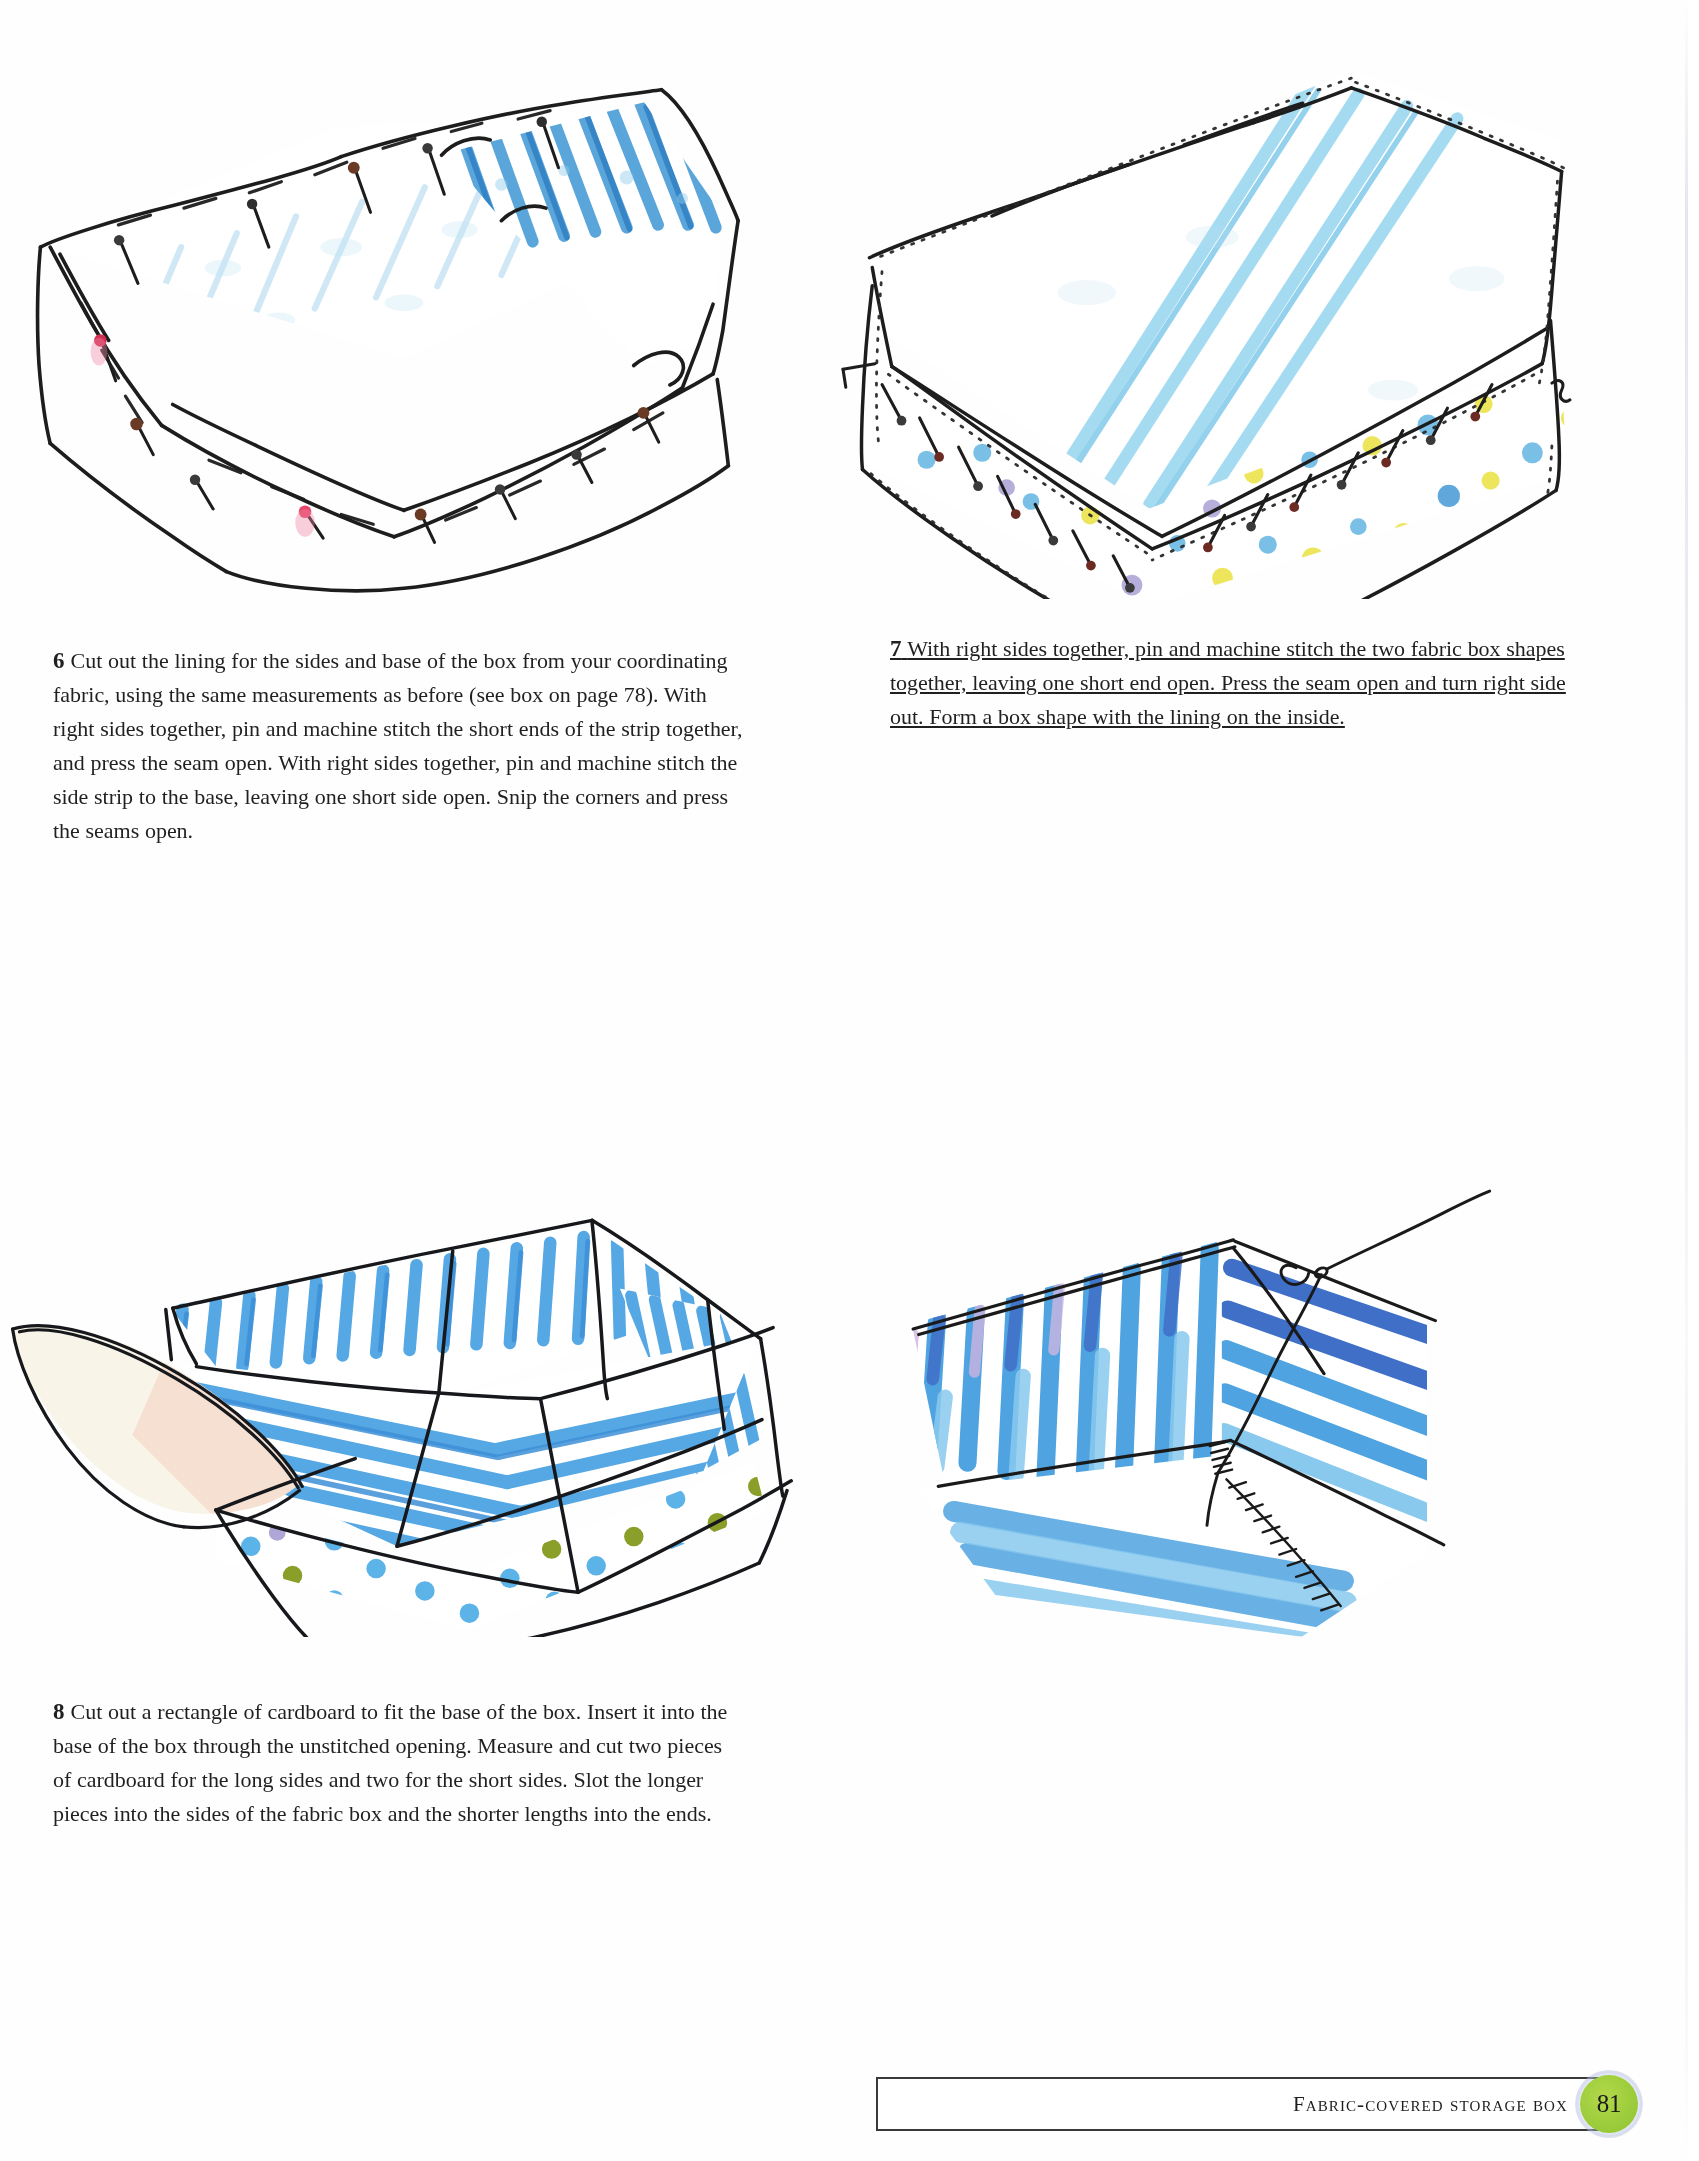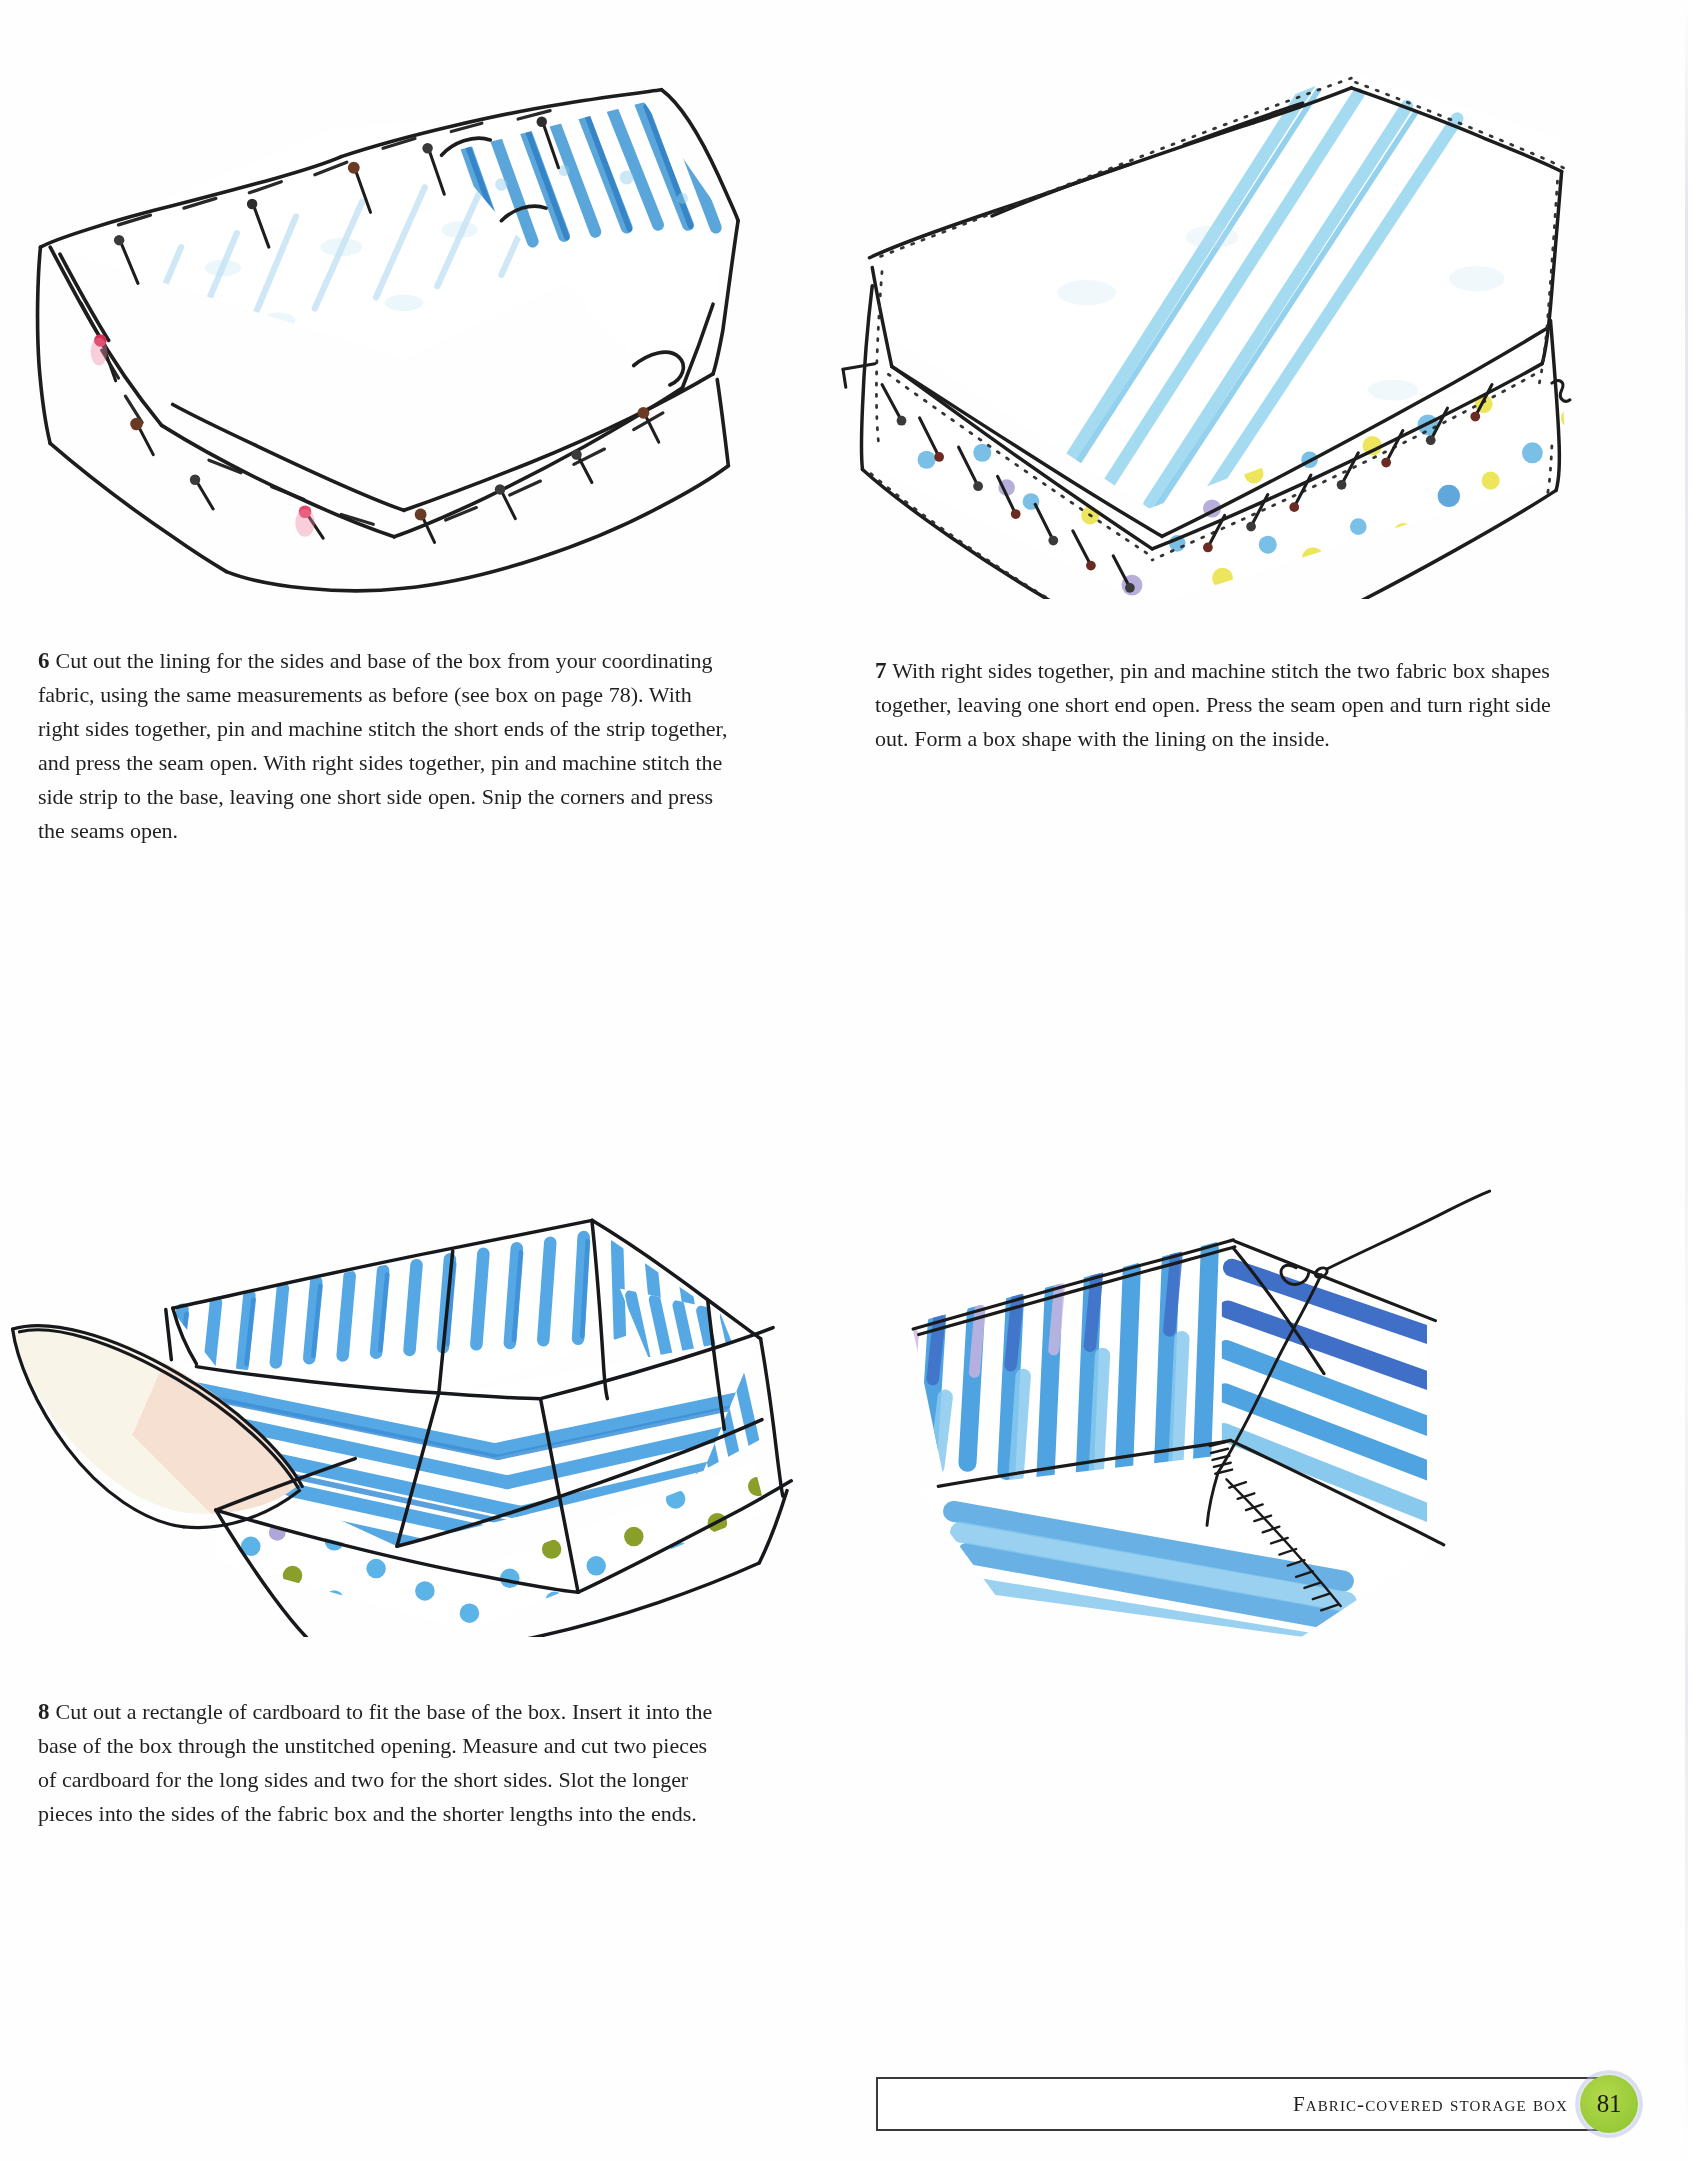--- a/index.html
+++ b/index.html
@@ -52,29 +52,30 @@
   .illo svg { display: block; width: 100%; height: 100%; }
 
   
   .step {
     position: absolute;
     font-size: 22px;
     line-height: 34px;
     color: #211f1f;
     letter-spacing: -0.03px;
     word-spacing: 0.3px;
+    margin-left: 15px;
   }
   .step .num {
     font-weight: bold;
     font-size: 23px;
     letter-spacing: 0.3px;
   }
 
   #step6 { left: 38px;   top: 622px;  width: 693px; }
-  #step7 { left: 875px; top: 632px;  width: 693px; }
+  #step7 { left: 875px; top: 610px;  width: 693px; text-decoration: underline; }
   #step8 { left: 38px;   top: 1673px; width: 693px; }
   #step9 { left: 875px; top: 1653px; width: 693px; }
 
   
   .footer-bar {
     position: absolute;
     left: 876px;
     top: 2077px;
     width: 731px;
     height: 54px;

